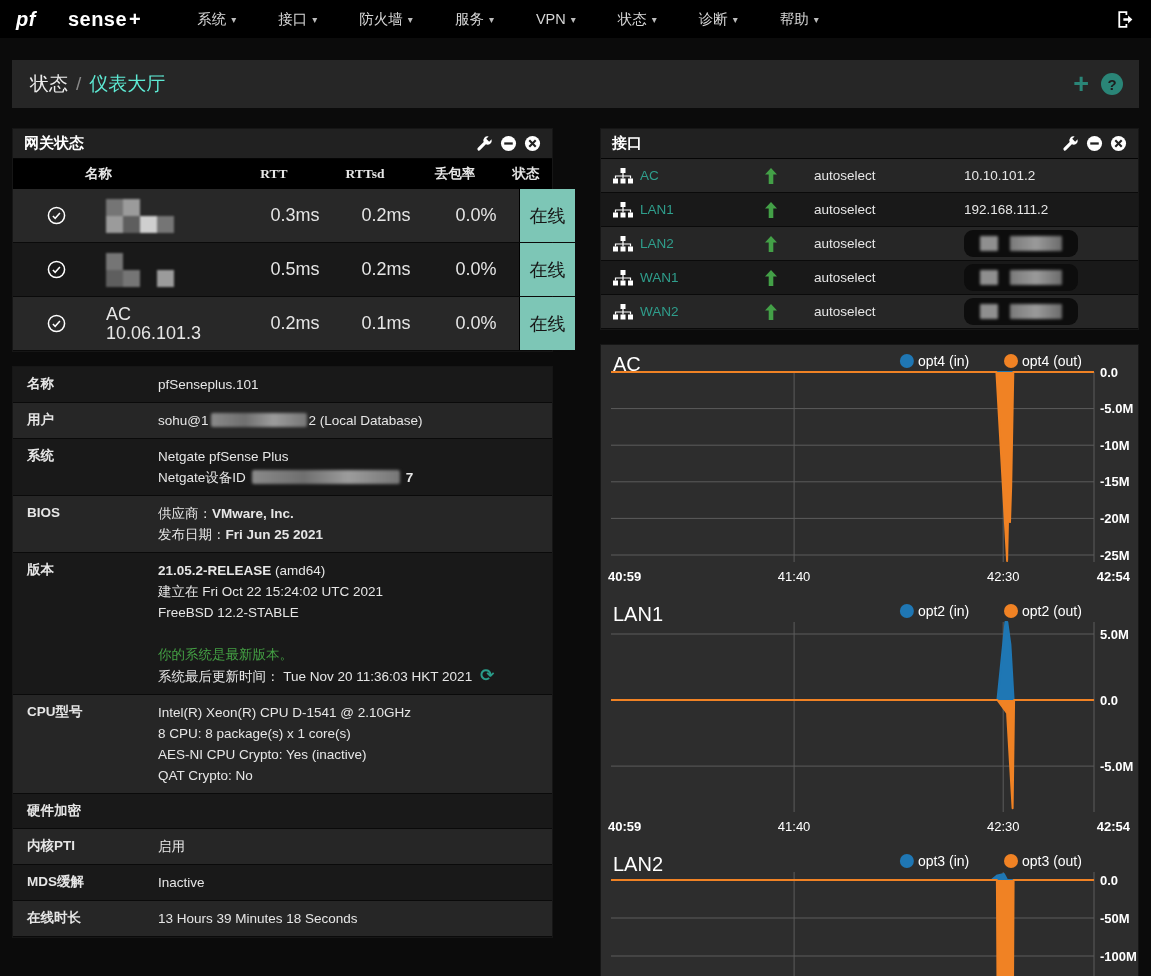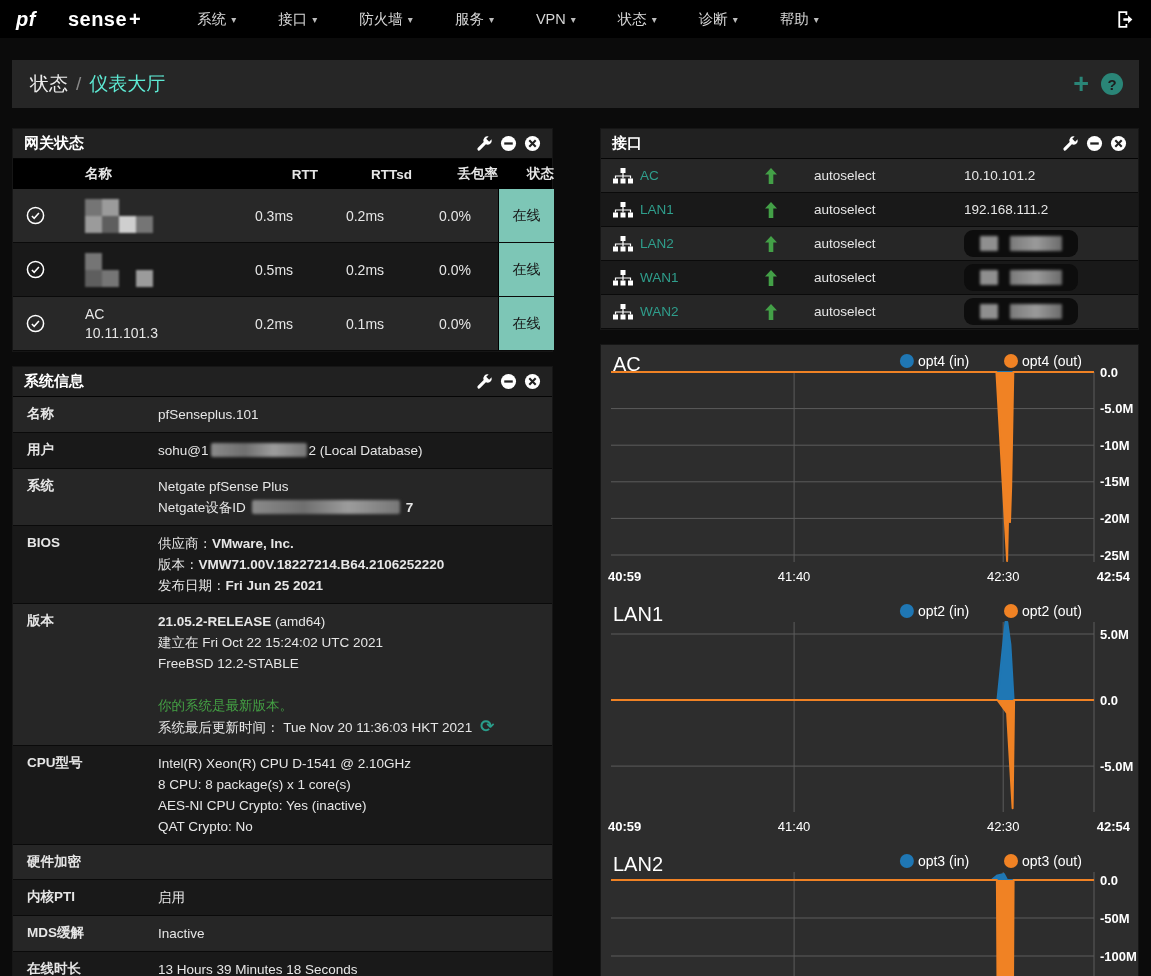--- a/index.html
+++ b/index.html
@@ -41,22 +41,22 @@
   .ph { display:flex; align-items:center; background:#212121; height:30px; padding:0 11px;
     border-bottom:1px solid #050505;gap:17px; }
   .ph .t { font-weight:700; font-size:15px; color:#fff; }
   .ph .ics { margin-left:auto; display:flex; gap:7px; align-items:center; }
   .ph .ics span { cursor:pointer; }
 
   
   .gw-head, .gw-row { display:grid; grid-template-columns:44px 173px 88px 94px 86px 56px; align-items:center; }
   .gw-head { background:#000; height:30px; font-weight:700; font-size:13.5px; }
   .gw-head .c0 { padding-left:28px; }
-  .gw-head .cc { text-align:right; }
-  .gw-row { min-height:54px; font-size:14px; border-bottom:1px solid #0a0a0a; }
+  .gw-head .cc { text-align:center;font-family:Liberation Serif, serif; }
+  .gw-row { min-height:54px; font-size:18px; border-bottom:1px solid #0a0a0a;padding-left:21px; }
   .gw-row:nth-child(even) { background:#191919; }
   .gw-row:nth-child(odd)  { background:#282828; }
   .gw-row .chk { display:flex; justify-content:center; }
   .gw-name { padding-left:28px; line-height:19px; }
   .gw-cc { text-align:center; }
   .gw-status { background:#7dc6b6; color:#161616; align-self:stretch; display:flex;
     align-items:center; justify-content:center; border-left:1px solid #000; }
 
   .mosaic { display:grid; grid-template-columns:repeat(4,17px); grid-auto-rows:17px; filter:blur(1.2px); }
   .mosaic i { display:block; }
@@ -278,70 +278,49 @@
         <span class="gw-status">在线</span>
       </div>
       <div class="gw-row">
         <span class="chk">
             <svg class="ic19">
               <use href="#i-check"></use>
             </svg>
           </span>
         <span class="gw-name">
           <div>AC</div>
-          <div>10.11.101.3</div>
+          <div>10.06.101.3</div>
         </span>
         <span class="gw-cc">0.2ms</span>
         <span class="gw-cc">0.1ms</span>
         <span class="gw-cc">0.0%</span>
         <span class="gw-status">在线</span>
       </div>
     </div>
 
     <div class="panel">
-      <div class="ph">
-        <span class="t">系统信息</span>
-        <span class="ics">
-          <span>
-              <svg class="ic16">
-                <use href="#i-wrench"></use>
-              </svg>
-            </span>
-          <span>
-              <svg class="ic16">
-                <use href="#i-minus"></use>
-              </svg>
-            </span>
-          <span>
-              <svg class="ic16">
-                <use href="#i-close"></use>
-              </svg>
-            </span>
-        </span>
-      </div>
       <div class="si-row">
         <div class="sil">名称</div>
         <div class="siv">pfSenseplus.101</div>
       </div>
       <div class="si-row">
         <div class="sil">用户</div>
         <div class="siv"><span>sohu@1</span><span class="rline ru"></span><span>2 (Local Database)</span></div>
       </div>
       <div class="si-row">
         <div class="sil">系统</div>
         <div class="siv">
           <div>Netgate pfSense Plus</div>
           <div><span>Netgate设备ID</span><span class="rline rd"></span><span class="b">7</span></div>
         </div>
       </div>
       <div class="si-row">
         <div class="sil">BIOS</div>
         <div class="siv">
           <div><span>供应商：</span><span class="b">VMware, Inc.</span></div>
-          <div><span>版本：</span><span class="b">VMW71.00V.18227214.B64.2106252220</span></div>
           <div><span>发布日期：</span><span class="b">Fri Jun 25 2021</span></div>
         </div>
       </div>
       <div class="si-row">
         <div class="sil">版本</div>
         <div class="siv">
           <div><span class="b">21.05.2-RELEASE</span> <span>(amd64)</span></div>
           <div>建立在 Fri Oct 22 15:24:02 UTC 2021</div>
           <div>FreeBSD 12.2-STABLE</div>
           <div class="blank-line"></div>

